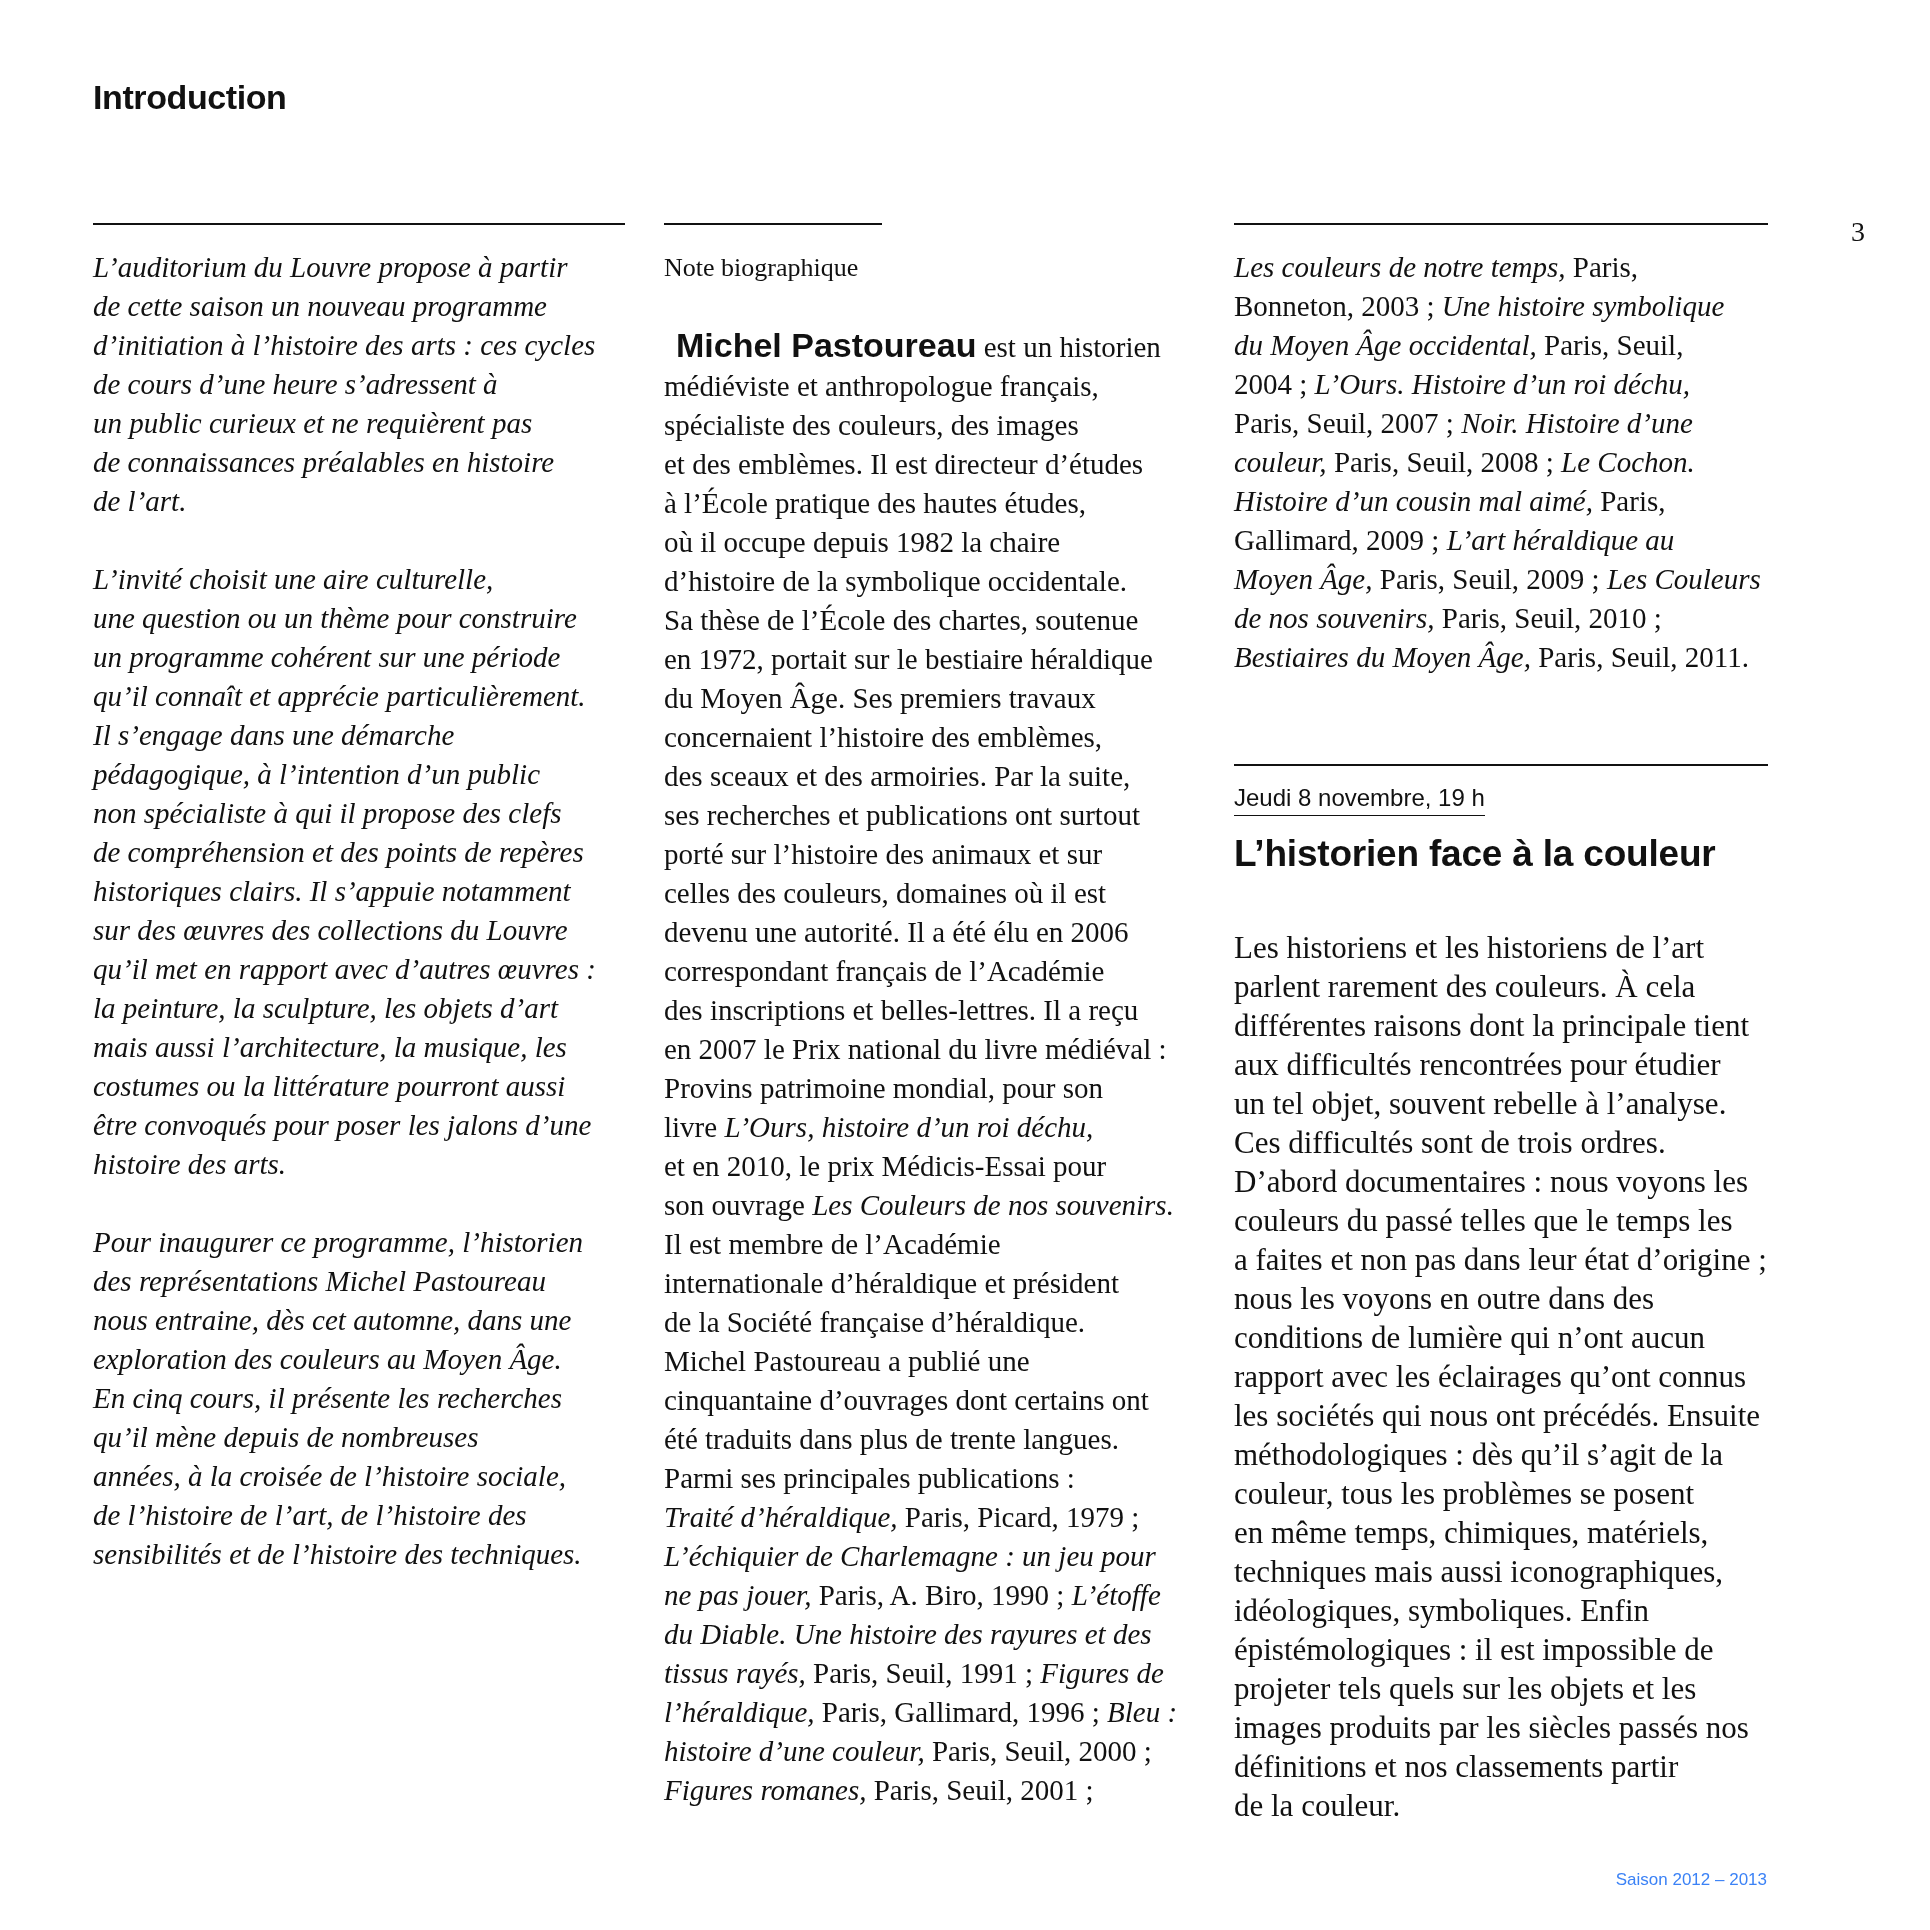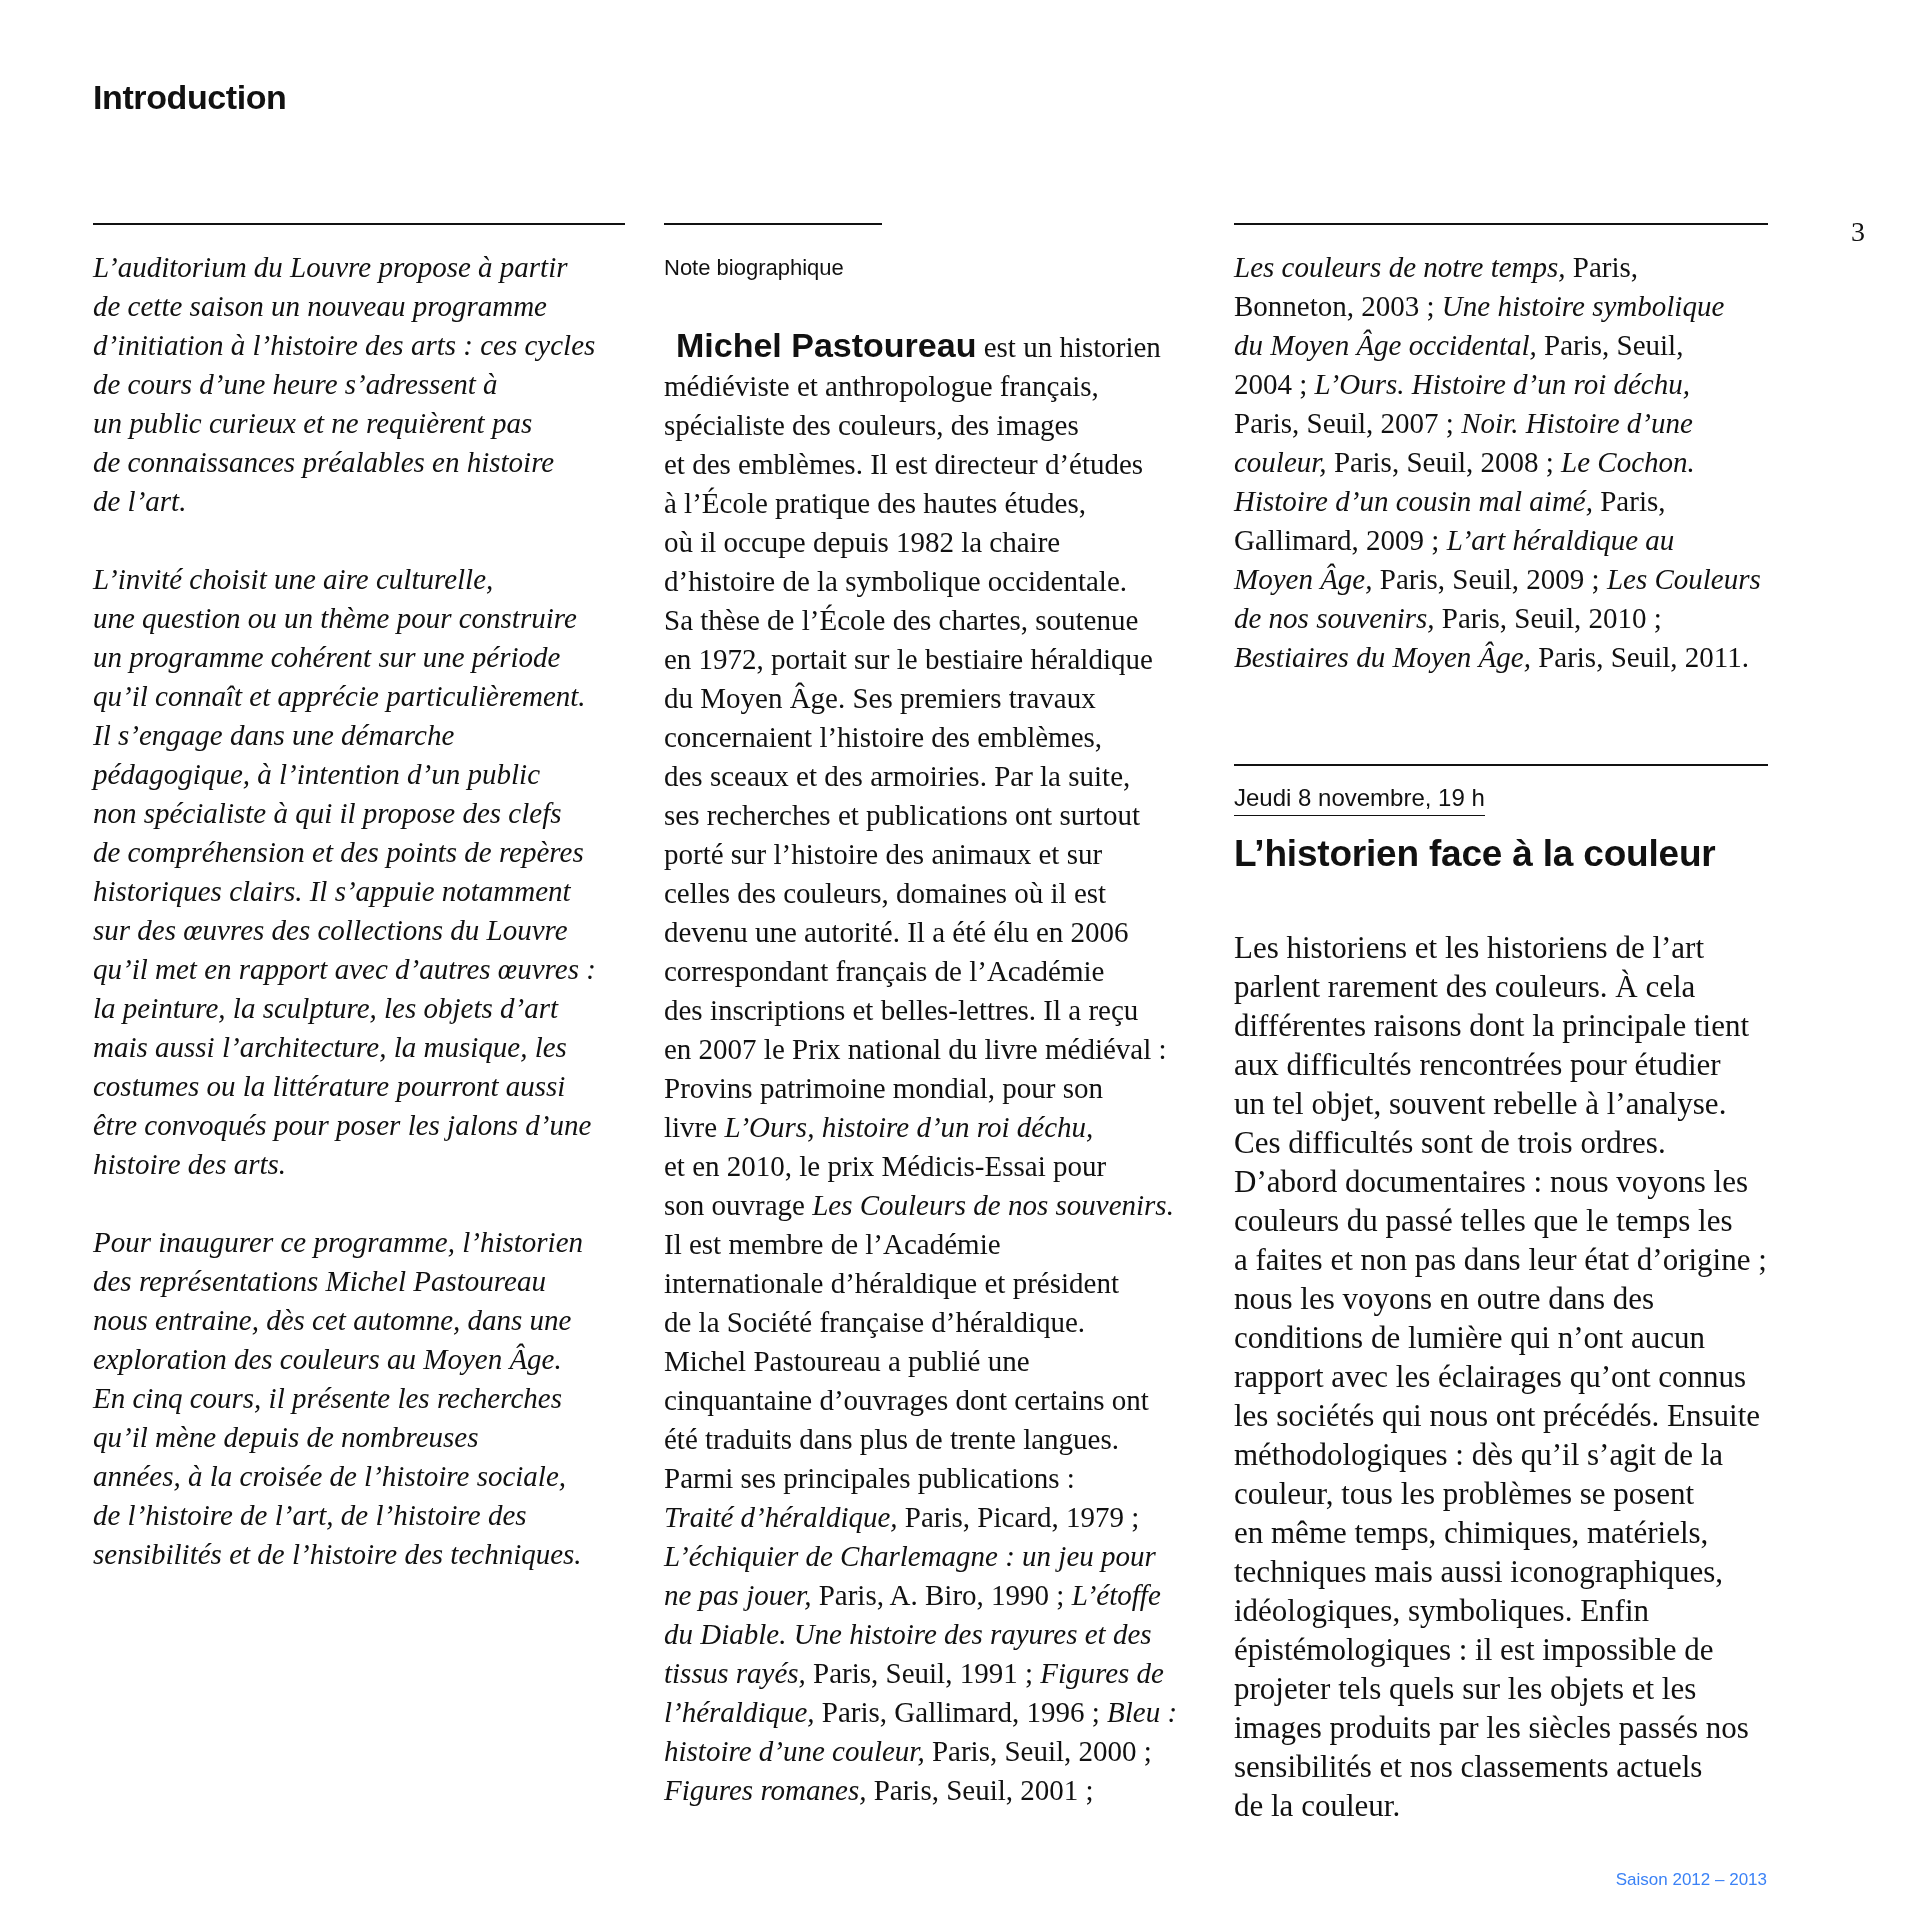--- a/index.html
+++ b/index.html
@@ -21,21 +21,21 @@
   }
   .col {
     position: absolute; font-size: 29px; line-height: 39px;
   }
   #col1 { left: 93px; top: 248px; width: 545px; }
   #col2 { left: 664px; top: 248px; width: 545px; }
   #col3 { left: 1234px; top: 248px; width: 560px; }
   .col p { margin: 0 0 39px 0; white-space: pre-line; font-style: italic; }
   .col p.last { margin-bottom: 0; }
   .line { display: block; white-space: nowrap; }
-  .label-small { font-size: 22px; line-height: 39px; margin: 0 0 39px 0; display:block; }
+  .label-small { font-size: 26px; line-height: 39px; margin: 0 0 39px 0; display:block;font-family:Liberation Serif, serif; }
   .bold-name { font-weight: bold; font-family: "Liberation Sans", "DejaVu Sans", sans-serif; font-size: 34px; margin-left: 12px; }
   i { font-style: italic; text-align: right; }
   #event-block { position: absolute; left: 1234px; top: 782px; width: 560px; }
   #event-date {
     display: inline-block; font-size: 24px; line-height: 31px;
     border-bottom: 1.6px solid #111; padding-bottom: 2px;
   }
   #event-title {
     font-size: 37px; font-weight: bold; margin: 17px 0 0 0; letter-spacing: -0.2px;
   }
@@ -140,18 +140,18 @@
     <span class="line">rapport avec les éclairages qu’ont connus</span>
     <span class="line">les sociétés qui nous ont précédés. Ensuite</span>
     <span class="line">méthodologiques : dès qu’il s’agit de la</span>
     <span class="line">couleur, tous les problèmes se posent</span>
     <span class="line">en même temps, chimiques, matériels,</span>
     <span class="line">techniques mais aussi iconographiques,</span>
     <span class="line">idéologiques, symboliques. Enfin</span>
     <span class="line">épistémologiques : il est impossible de</span>
     <span class="line">projeter tels quels sur les objets et les</span>
     <span class="line">images produits par les siècles passés nos</span>
-    <span class="line">sensibilités et nos classements actuels</span>
+    <span class="line">définitions et nos classements partir</span>
     <span class="line">de la couleur.</span>
   </div>
 
 <div id="footer" class="sans">Saison 2012 – 2013</div>
 
 
 </body></html>

